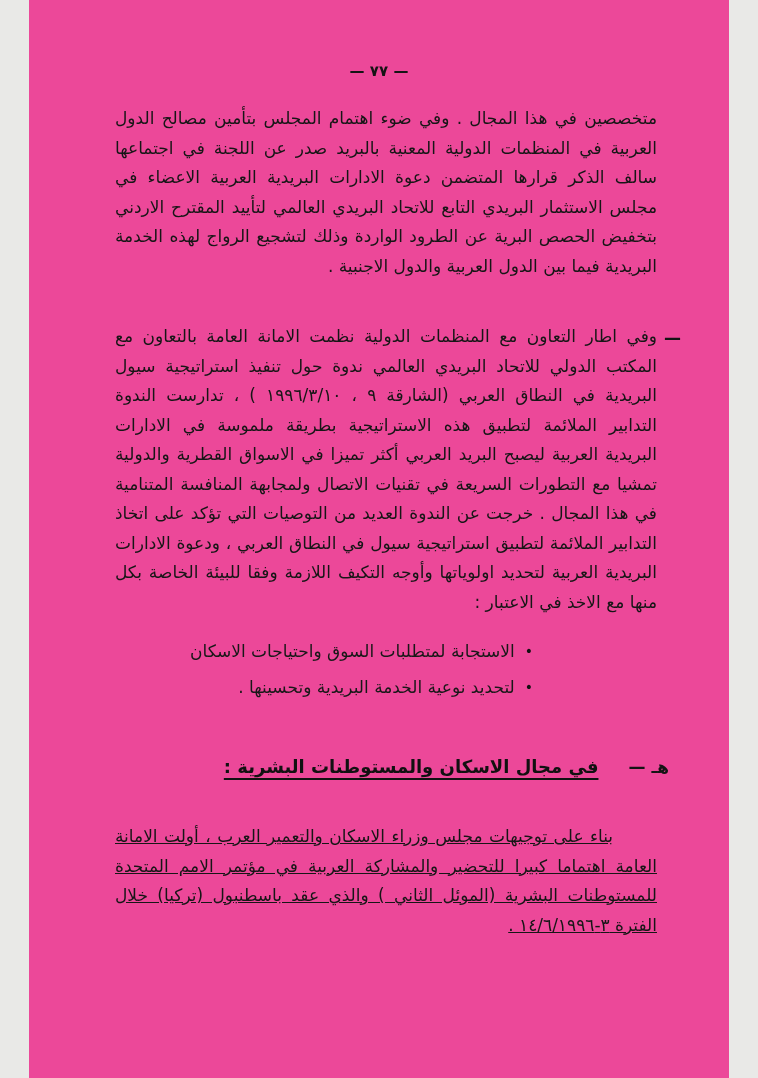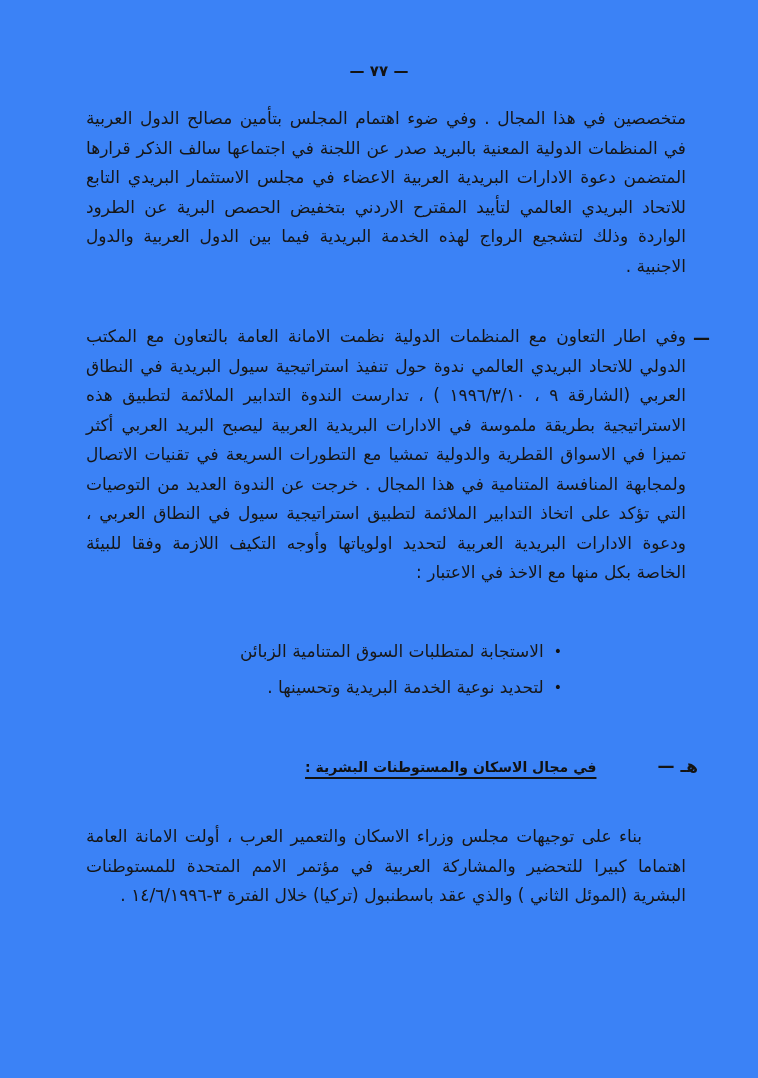--- a/index.html
+++ b/index.html
@@ -2,24 +2,24 @@
 <html lang="ar" dir="rtl"><head>
 <meta charset="utf-8">
 <style>
   html, body {
     margin: 0;
     padding: 0;
     background: #e9e9e7;
   }
   .sheet {
     position: relative;
-    width: 758px;
+    width: 700px;
     height: 1078px;
     margin: 0 auto;
-    background: #3b82f6;
+    background: #ec4899;
     color: #181818;
     font-family: "DejaVu Sans", sans-serif;
     direction: rtl;
     overflow: hidden;
   }
   .page-number {
     position: absolute;
     top: 62px;
     left: 0;
     right: 0;
@@ -34,21 +34,21 @@
     right: 72px;
     left: 86px;
     font-size: 17px;
     line-height: 29.5px;
     text-align: justify;
     text-align-last: right;
     color: #161616;
   }
   .para-1 { top: 104px; }
   .para-2 { top: 322px; }
-  .para-3 { top: 822px; text-indent: 44px; }
+  .para-3 { top: 822px; text-indent: 44px; text-decoration: underline; }
   .side-dash {
     position: absolute;
     top: 2px;
     right: -24px;
     font-size: 17px;
     font-weight: bold;
     color: #141414;
   }
   .bullets {
     position: absolute;
@@ -77,24 +77,23 @@
     right: 60px;
     display: flex;
     align-items: baseline;
     gap: 30px;
   }
   .section-marker {
     font-size: 17px;
     font-weight: bold;
     color: #141414;
     white-space: nowrap;
-    margin-left: 31px;
   }
   .section-heading {
-    font-size: 14px;
+    font-size: 18px;
     font-weight: bold;
     color: #111;
     text-decoration: underline;
     text-underline-offset: 5px;
     text-decoration-thickness: 1.5px;
     white-space: nowrap;
   }
 </style>
 </head>
 <body>
@@ -106,21 +105,21 @@
   <div class="para para-1">متخصصين في هذا المجال . وفي ضوء اهتمام المجلس بتأمين مصالح الدول العربية في المنظمات الدولية المعنية بالبريد صدر عن اللجنة في اجتماعها سالف الذكر قرارها المتضمن دعوة الادارات البريدية العربية الاعضاء في مجلس الاستثمار البريدي التابع للاتحاد البريدي العالمي لتأييد المقترح الاردني بتخفيض الحصص البرية عن الطرود الواردة وذلك لتشجيع الرواج لهذه الخدمة البريدية فيما بين الدول العربية والدول الاجنبية .</div>
 
   <div class="para para-2">
     <span class="side-dash">—</span>
     <span>وفي اطار التعاون مع المنظمات الدولية نظمت الامانة العامة بالتعاون مع المكتب الدولي للاتحاد البريدي العالمي ندوة حول تنفيذ استراتيجية سيول البريدية في النطاق العربي (الشارقة ٩ ، ١٩٩٦/٣/١٠ ) ، تدارست الندوة التدابير الملائمة لتطبيق هذه الاستراتيجية بطريقة ملموسة في الادارات البريدية العربية ليصبح البريد العربي أكثر تميزا في الاسواق القطرية والدولية تمشيا مع التطورات السريعة في تقنيات الاتصال ولمجابهة المنافسة المتنامية في هذا المجال . خرجت عن الندوة العديد من التوصيات التي تؤكد على اتخاذ التدابير الملائمة لتطبيق استراتيجية سيول في النطاق العربي ، ودعوة الادارات البريدية العربية لتحديد اولوياتها وأوجه التكيف اللازمة وفقا للبيئة الخاصة بكل منها مع الاخذ في الاعتبار :</span>
   </div>
 
   <ul class="bullets">
     <li>
       <span class="bullet-dot">•</span>
-      <span>الاستجابة لمتطلبات السوق المتنامية الزبائن</span>
+      <span>الاستجابة لمتطلبات السوق واحتياجات الاسكان</span>
     </li>
     <li>
       <span class="bullet-dot">•</span>
       <span>لتحديد نوعية الخدمة البريدية وتحسينها .</span>
     </li>
   </ul>
 
   <div class="section-row">
     <span class="section-marker">هـ —</span>
     <span class="section-heading">في مجال الاسكان والمستوطنات البشرية :</span>

